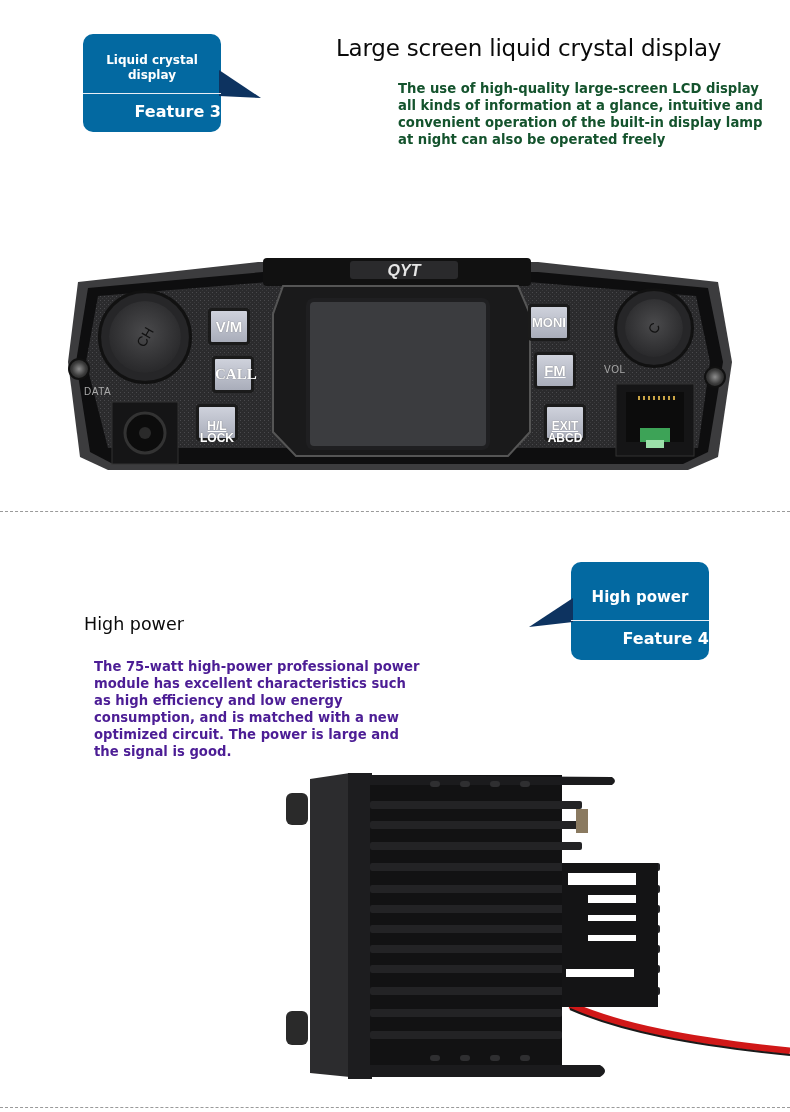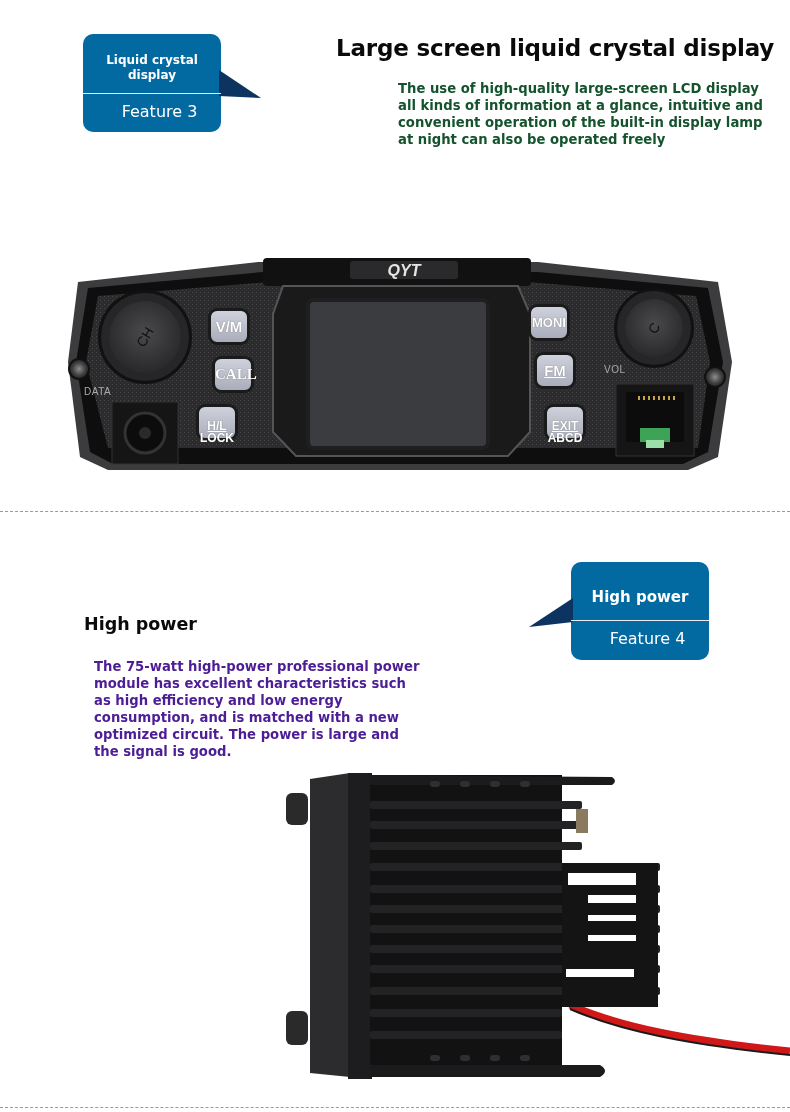--- a/index.html
+++ b/index.html
@@ -5,47 +5,47 @@
   * { box-sizing: border-box; margin: 0; padding: 0; }
   html, body { width: 790px; height: 1112px; background: #ffffff; overflow: hidden; }
   body { position: relative; font-family: "DejaVu Sans", "Liberation Sans", sans-serif; color: #111; }
 
   .abs { position: absolute; }
 
   
   .badge { position: absolute; background: #0369a1; color: #fff; border-radius: 10px; }
   .badge .top { text-align: center; font-weight: bold; }
   .badge .rule { position: absolute; left: 0; right: 0; height: 1px; background: #e9eef5; }
-  .badge .bottom { position: absolute; left: 15px; right: 0; text-align: center; font-weight: normal; }
+  .badge .bottom { position: absolute; left: 15px; right: 0; text-align: right; font-weight: bold; }
   .badge svg.tail { position: absolute; }
 
   #badge3 { left: 83px; top: 34px; width: 138px; height: 98px; }
   #badge3 .top { position: absolute; left: 0; right: 0; top: 19px; font-size: 12px; line-height: 15px; }
   #badge3 .rule { top: 59px; }
   #badge3 .bottom { top: 67px; font-size: 16px; line-height: 22px; }
   #badge3 svg.tail { left: 136px; top: 36px; }
 
   #badge4 { left: 571px; top: 562px; width: 138px; height: 98px; }
   #badge4 .top { position: absolute; left: 0; right: 0; top: 25px; font-size: 15px; line-height: 20px; }
   #badge4 .rule { top: 58px; }
   #badge4 .bottom { top: 66px; font-size: 16px; line-height: 22px; }
   #badge4 svg.tail { left: -42px; top: 36px; }
 
   
-  .h1 { font-weight: bold; color: #0a0a0a; text-align: right; }
+  .h1 { font-weight: normal; color: #0a0a0a; text-align: right; }
   #title3 { left: 336px; top: 35px; font-size: 23px; letter-spacing: -0.2px; white-space: nowrap; }
   #desc3 { left: 398px; top: 80px; width: 365px; font-size: 13.2px; line-height: 17px; font-weight: bold; color: #14532d; }
   #title4 { left: 84px; top: 614px; font-size: 17.5px; white-space: nowrap; }
   #desc4 { left: 94px; top: 658px; width: 330px; font-size: 13.2px; line-height: 17px; font-weight: bold; color: #4c1d95; }
 
   .dash { position: absolute; left: 0; width: 790px; height: 0; border-top: 1px dashed #9a9a9a; }
 
   
   #radio { left: 68px; top: 252px; width: 664px; height: 222px; }
-  .btn { position: absolute; width: 42px; height: 37px; border-radius: 9px; background: linear-gradient(#cfd2dc, #a9adba); border: 3px solid #1b1b1b; color: #fff; font-family: "Liberation Sans", sans-serif; font-weight: bold; text-align: center; font-size: 15px; line-height: 31px; text-shadow: 0 0 1px #555; }
+  .btn { position: absolute; width: 42px; height: 37px; border-radius: 4px; background: linear-gradient(#cfd2dc, #a9adba); border: 3px solid #1b1b1b; color: #fff; font-family: "Liberation Sans", sans-serif; font-weight: bold; text-align: center; font-size: 15px; line-height: 31px; text-shadow: 0 0 1px #555; }
   .btn.small { font-size: 12px; line-height: 12px; padding-top: 13px; }
   .btn.small .l1 { display: block; text-decoration: underline; }
   .btn.small .l2 { display: block; }
   .knob { position: absolute; border-radius: 50%; background: radial-gradient(circle at 50% 45%, #4a4a4c 0%, #2c2c2e 55%, #161617 100%); border: 3px solid #111; box-shadow: inset 0 0 0 8px #262628; }
   .knob span { position: absolute; left: 0; right: 0; top: 50%; transform: translateY(-50%) rotate(-60deg); text-align: center; font-size: 14px; color: #111; font-family: "Liberation Sans", sans-serif; }
   .screw { position: absolute; width: 22px; height: 22px; border-radius: 50%; background: radial-gradient(circle, #8d8d8d 0%, #3a3a3a 55%, #1a1a1a 100%); border: 2px solid #111; }
   .panel-label { position: absolute; font-size: 10px; color: #aaa; font-family: Liberation Sans, sans-serif; letter-spacing: 0.5px; }
 </style>
 </head>
 <body>

